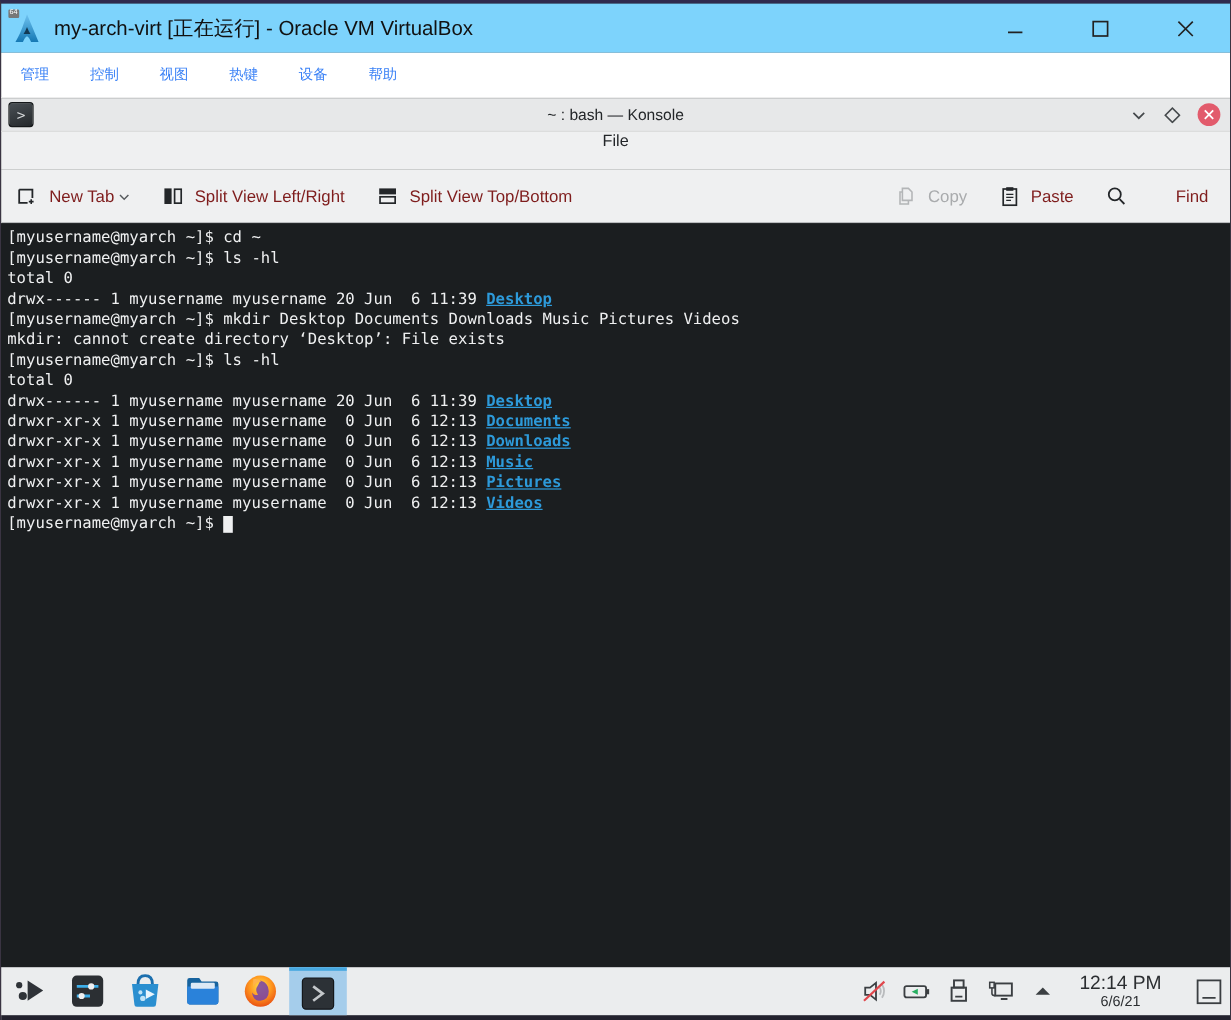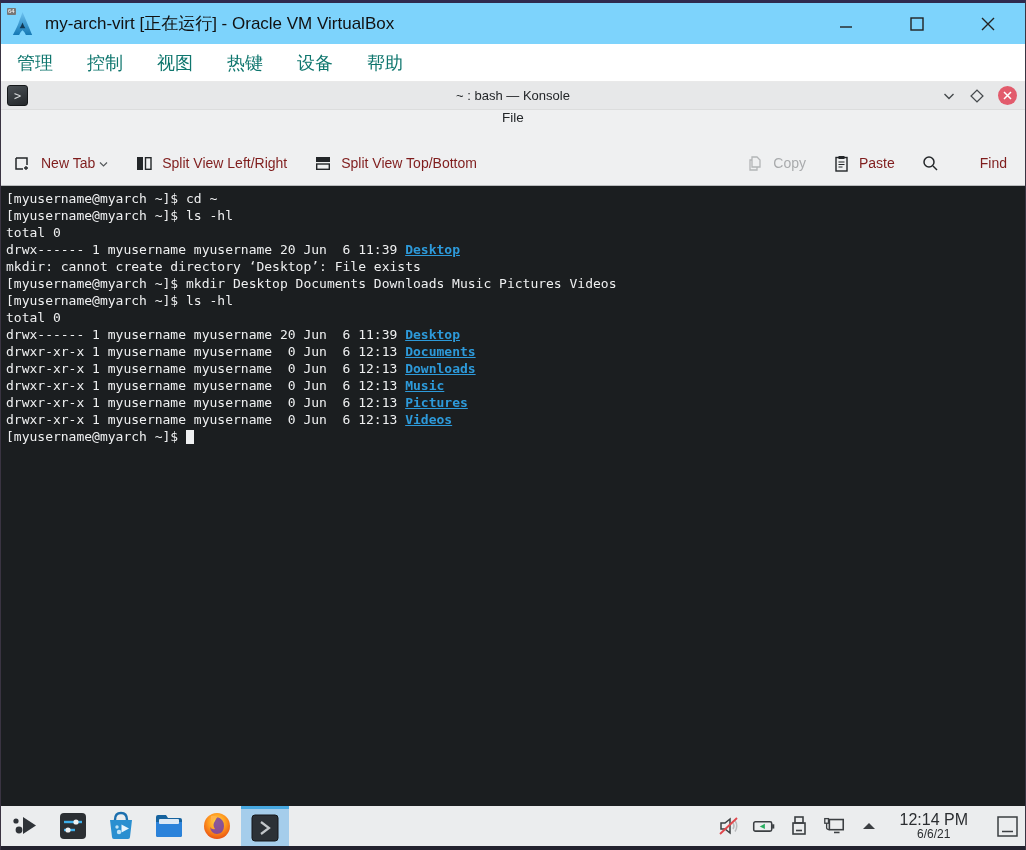--- a/index.html
+++ b/index.html
@@ -9,21 +9,21 @@
             border-top:3px solid #2f2a4e; border-left:1px solid #3a3442; border-right:1px solid #3a3442; }
 
   
   .vbox-titlebar { height:41px; background:#7dd3fc; display:flex; align-items:center; padding:0 10px 0 8px; }
   .vbox-icon { width:27px; height:27px; margin-right:9px; position:relative; flex:0 0 auto; }
   .vbox-badge { position:absolute; top:-2px; left:-2px; background:#777; color:#fff; font-size:6px; padding:0 1px; border-radius:1px; line-height:7px; }
   .vbox-title { font-size:17px; color:#111; white-space:nowrap; }
   .vbox-controls { margin-left:auto; display:flex; align-items:center; gap:52px; padding-right:18px; }
   .vbox-ctl { width:19px; height:19px; display:flex; align-items:center; justify-content:center; color:#222; }
   .vbox-menubar { height:38px; background:#ffffff; display:flex; align-items:center; gap:34px; padding:0 16px; border-bottom:1px solid #e9e9e9; }
-  .vbox-menu-item { font-size:18px; color:#0f766e; cursor:default; }
+  .vbox-menu-item { font-size:12px; color:#3b82f6; cursor:default; }
 
   
   .k-titlebar { height:28px; background:#e7e8e9; display:flex; align-items:center; padding:0 8px 0 6px; border-bottom:1px solid #dcdddd; }
   .k-app-icon { width:21px; height:21px; border-radius:3px; background:linear-gradient(160deg,#4a5055,#24282b); border:1px solid #15181a;
                 color:#d7dadc; font-size:12px; display:flex; align-items:center; justify-content:center; font-family:"DejaVu Sans Mono",monospace; }
   .k-title { position:absolute; left:0; right:0; text-align:center; font-size:13px; color:#232629; pointer-events:none; }
   .k-titlebar { position:relative; }
   .k-controls { margin-left:auto; display:flex; align-items:center; gap:14px; z-index:2; }
   .k-min,.k-max { color:#45494c; display:flex; }
   .k-close { width:19px; height:19px; border-radius:50%; background:#e25b6c; color:#fff; display:flex; align-items:center; justify-content:center; }
@@ -187,22 +187,22 @@
         <span>Find</span>
       </span>
     </span>
   </div>
 
   <div class="terminal">
       <div class="tline"><span>[myusername@myarch ~]$ cd ~</span></div>
       <div class="tline"><span>[myusername@myarch ~]$ ls -hl</span></div>
       <div class="tline"><span>total 0</span></div>
       <div class="tline"><span>drwx------ 1 myusername myusername 20 Jun  6 11:39 </span><span class="dir">Desktop</span></div>
+      <div class="tline"><span>[myusername@myarch ~]$ mkdir Desktop Documents Downloads Music Pictures Videos</span></div>
       <div class="tline"><span>mkdir: cannot create directory ‘Desktop’: File exists</span></div>
-      <div class="tline"><span>[myusername@myarch ~]$ mkdir Desktop Documents Downloads Music Pictures Videos</span></div>
       <div class="tline"><span>[myusername@myarch ~]$ ls -hl</span></div>
       <div class="tline"><span>total 0</span></div>
       <div class="tline"><span>drwx------ 1 myusername myusername 20 Jun  6 11:39 </span><span class="dir">Desktop</span></div>
       <div class="tline"><span>drwxr-xr-x 1 myusername myusername  0 Jun  6 12:13 </span><span class="dir">Documents</span></div>
       <div class="tline"><span>drwxr-xr-x 1 myusername myusername  0 Jun  6 12:13 </span><span class="dir">Downloads</span></div>
       <div class="tline"><span>drwxr-xr-x 1 myusername myusername  0 Jun  6 12:13 </span><span class="dir">Music</span></div>
       <div class="tline"><span>drwxr-xr-x 1 myusername myusername  0 Jun  6 12:13 </span><span class="dir">Pictures</span></div>
       <div class="tline"><span>drwxr-xr-x 1 myusername myusername  0 Jun  6 12:13 </span><span class="dir">Videos</span></div>
       <div class="tline"><span>[myusername@myarch ~]$ </span><span class="cursor"> </span></div>
     </div>

